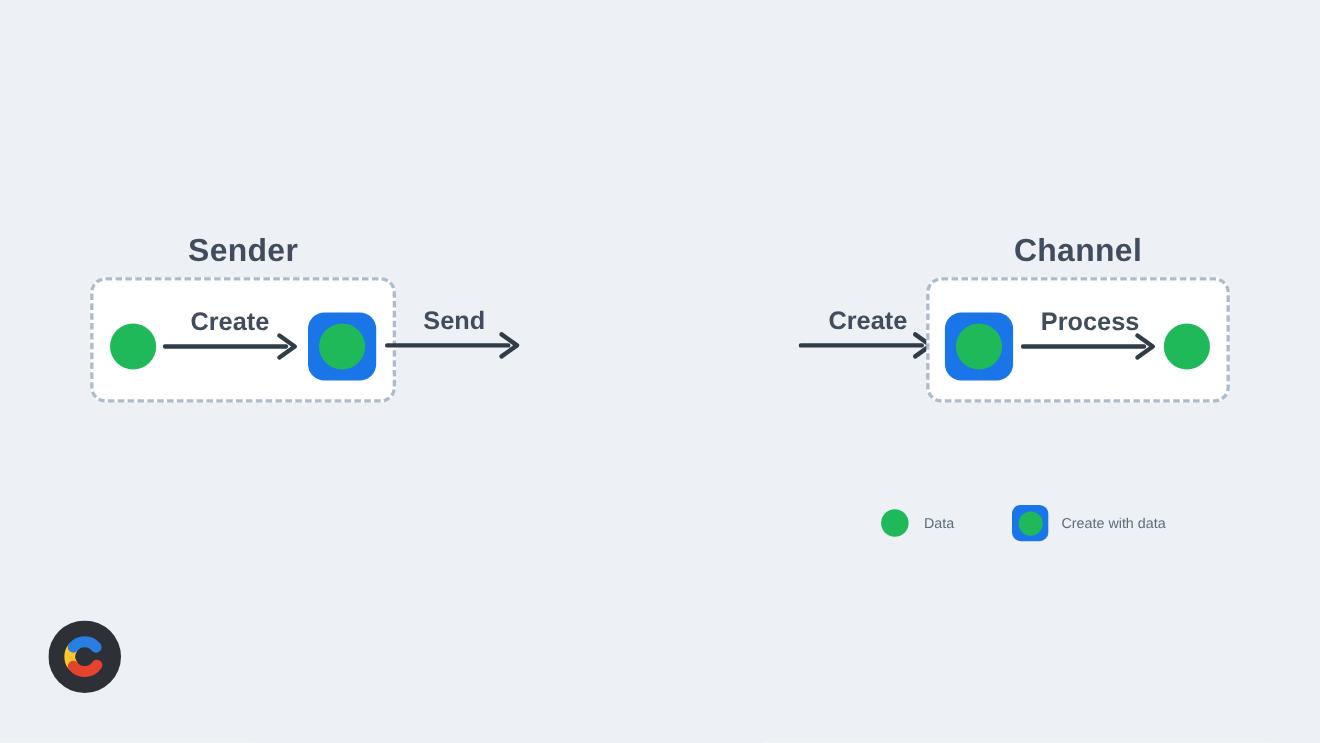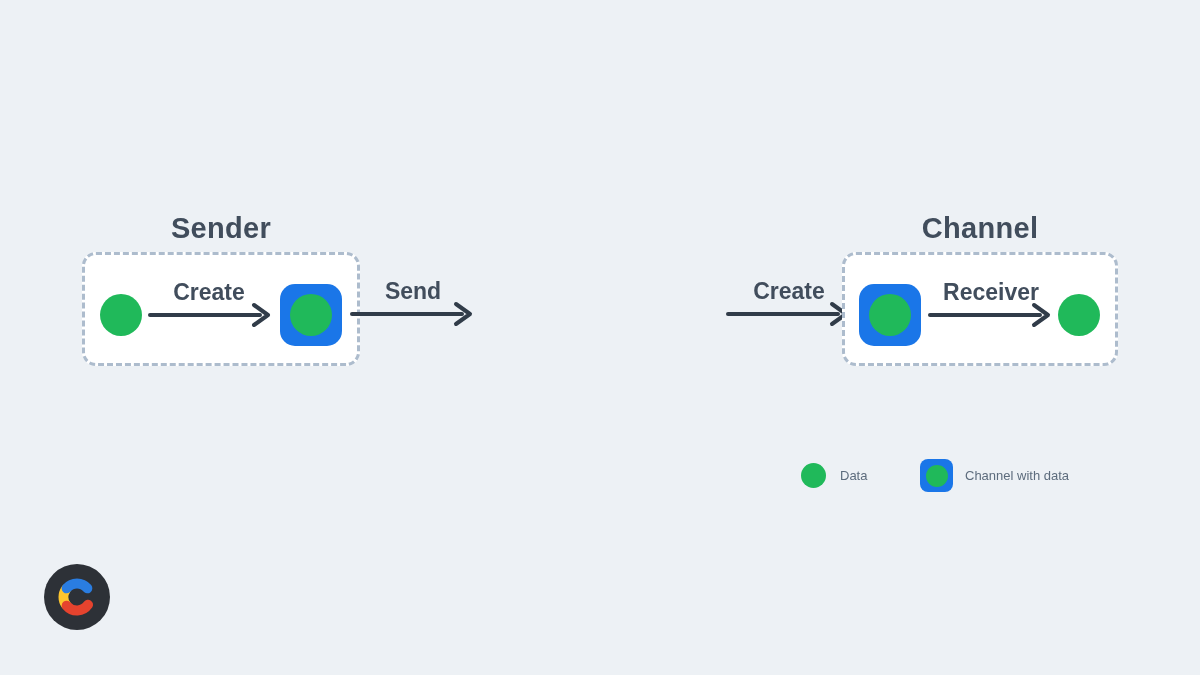--- a/index.html
+++ b/index.html
@@ -160,35 +160,35 @@
     <polyline points="106,5 120,15 106,25" fill="none" style="stroke:var(--arrow,#313c49)" stroke-width="4" stroke-linecap="round" stroke-linejoin="round"></polyline>
   </svg>
 
   <div class="group-title" style="left:842px; top:212px; width:276px;">Channel</div>
   <div class="dashed-box" style="left:842px; top:252px; width:276px; height:114px;"></div>
 
   <div class="msg-square" style="left:859px; top:284px;">
     <div class="inner-dot"></div>
   </div>
 
-  <div class="arrow-label" style="left:928px; top:281px;">Receiver</div>
+  <div class="arrow-label" style="left:928px; top:281px;">Process</div>
   <svg class="arrow" style="left:928px; top:300px;" viewBox="0 0 126 30">
     <line x1="2" y1="15" x2="112" y2="15" style="stroke:var(--arrow,#313c49)" stroke-width="4" stroke-linecap="round"></line>
     <polyline points="106,5 120,15 106,25" fill="none" style="stroke:var(--arrow,#313c49)" stroke-width="4" stroke-linecap="round" stroke-linejoin="round"></polyline>
   </svg>
 
   <div class="data-dot" style="left:1058px; top:294px;"></div>
 
   <div class="legend-dot"></div>
   <div class="legend-item-label" style="left:840px; top:463px;">Data</div>
 
   <div class="legend-square">
     <div class="inner-dot"></div>
   </div>
-  <div class="legend-item-label" style="left:965px; top:463px;">Channel with data</div>
+  <div class="legend-item-label" style="left:965px; top:463px;">Create with data</div>
 
   <svg class="logo" viewBox="0 0 66 66">
     <circle cx="33" cy="33" r="33" style="fill:var(--logo-bg,#2d3137)"></circle>
     <path d="M 21.94,25.26 A 13.5,13.5 0 0 0 21.94,40.74" fill="none" style="stroke:var(--logo-yellow,#fdc62f)" stroke-width="10" stroke-linecap="round"></path>
     <path d="M 22.66,24.32 A 13.5,13.5 0 0 1 43.34,24.32" fill="none" style="stroke:var(--logo-blue,#2a7de1)" stroke-width="10" stroke-linecap="round"></path>
     <path d="M 22.66,41.68 A 13.5,13.5 0 0 0 44.06,40.74" fill="none" style="stroke:var(--logo-red,#e5432e)" stroke-width="10" stroke-linecap="round"></path>
   </svg>
 
 </div>
 

